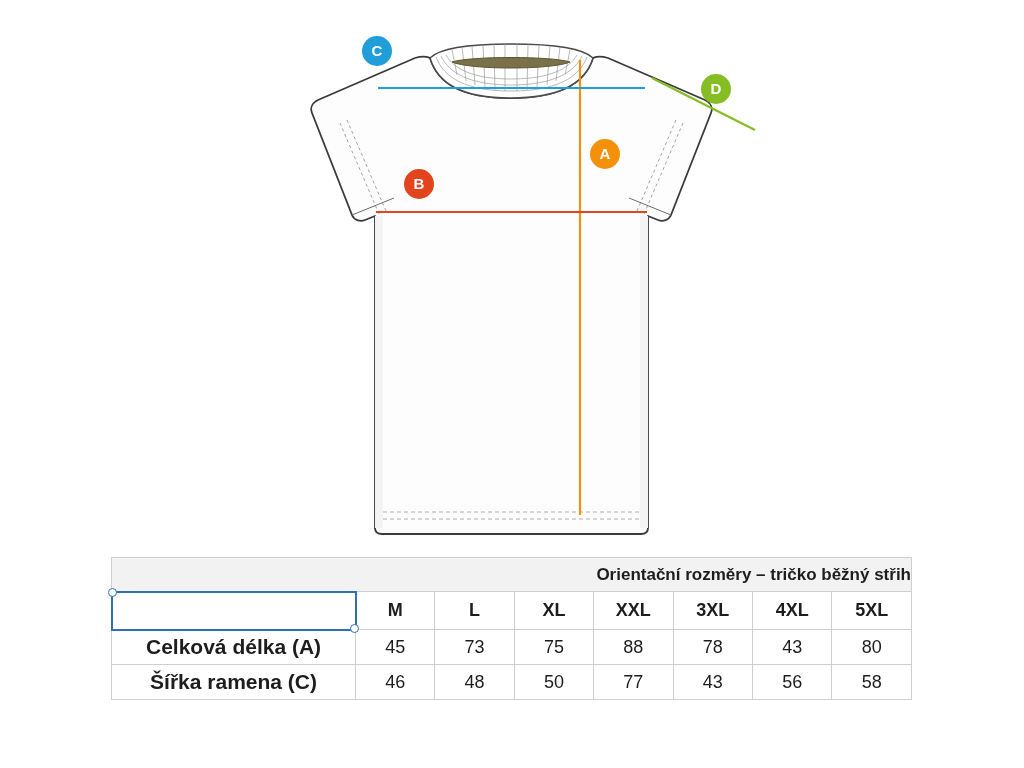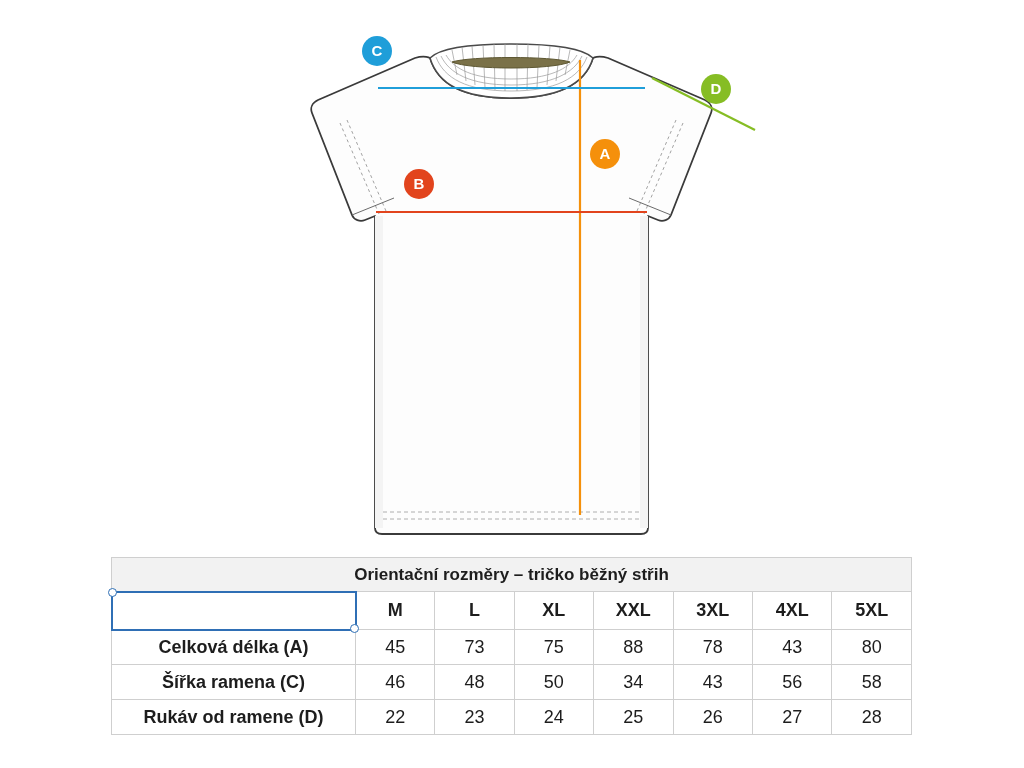--- a/index.html
+++ b/index.html
@@ -75,30 +75,31 @@
     font-weight: normal;
     color: #1d1d1d;
     padding: 0;
   }
   table.size-table tr.title-row td {
     background: #f2f2f2;
     font-weight: bold;
     font-size: 17px;
     height: 33px;
     border: 1px solid #cfcfcf;
+    text-align: right;
   }
   table.size-table tr.header-row td {
     background: #ffffff;
     font-weight: bold;
     height: 37px;
   }
   table.size-table td.row-label {
     font-weight: bold;
     width: 245px;
-    font-size: 18px;
+    font-size: 21px;
     text-align: center;
   }
   table.size-table td.size-cell {
     width: 79px;
     font-size: 18px;
   }
   
   td.selected-cell {
     position: relative;
     outline: 2px solid #2f6fb5;
@@ -231,33 +232,23 @@
           <td class="size-cell">43</td>
           <td class="size-cell">80</td>
         </tr>
 
 
         <tr>
           <td class="row-label">Šířka ramena (C)</td>
           <td class="size-cell">46</td>
           <td class="size-cell">48</td>
           <td class="size-cell">50</td>
-          <td class="size-cell">34</td>
+          <td class="size-cell">77</td>
           <td class="size-cell">43</td>
           <td class="size-cell">56</td>
           <td class="size-cell">58</td>
         </tr>
 
-        <tr>
-          <td class="row-label">Rukáv od ramene (D)</td>
-          <td class="size-cell">22</td>
-          <td class="size-cell">23</td>
-          <td class="size-cell">24</td>
-          <td class="size-cell">25</td>
-          <td class="size-cell">26</td>
-          <td class="size-cell">27</td>
-          <td class="size-cell">28</td>
-        </tr>
       </tbody>
     </table>
   </div>
 
 </div>
 
 </body></html>

